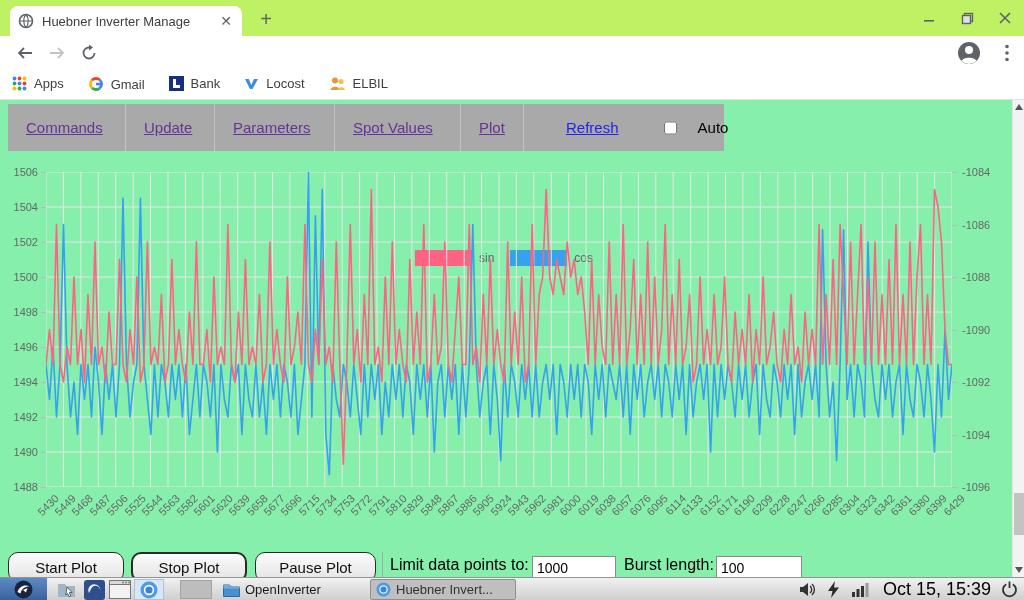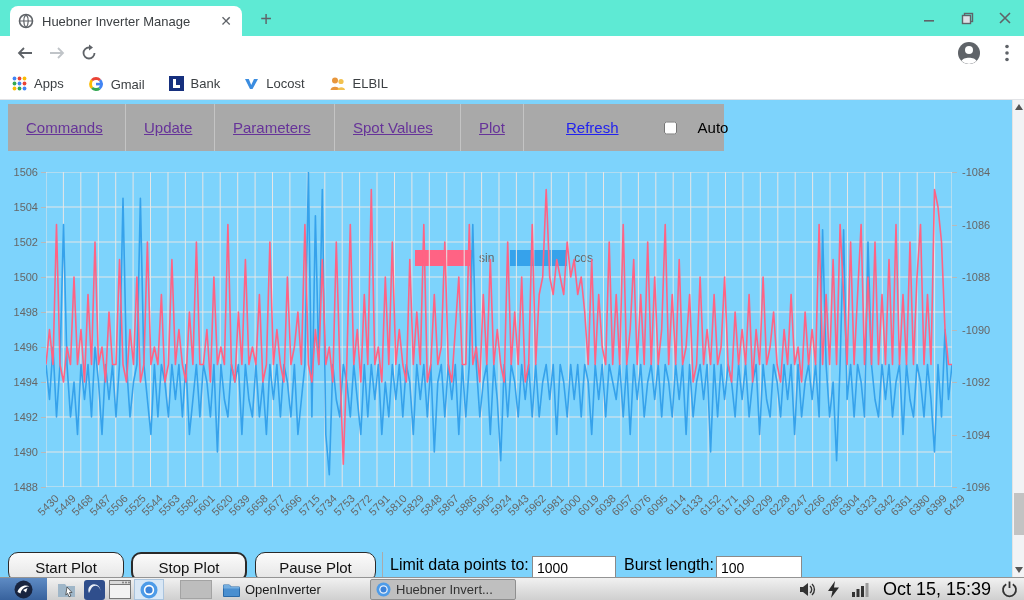--- a/index.html
+++ b/index.html
@@ -2,21 +2,21 @@
 <html><head>
 <meta charset="utf-8">
 <style>
   * { box-sizing: border-box; margin: 0; padding: 0; }
   html,body { background:#444; }
   .screen {
     position: relative; width: 1024px; height: 600px; overflow: hidden;
     font-family: "Liberation Sans", sans-serif; background:#fff; margin:0 auto;
   }
   
-  .titlebar { position:absolute; left:0; top:0; width:1024px; height:36px; background:#5eead4; }
+  .titlebar { position:absolute; left:0; top:0; width:1024px; height:36px; background:#bef264; }
   .tab { position:absolute; left:10px; top:6px; width:232px; height:30px; background:#fff;
          border-radius:8px 8px 0 0; display:flex; align-items:center; padding:0 8px; }
   .tab-title { font-size:13px; color:#3c4043; margin-left:8px; white-space:nowrap; overflow:hidden; width:162px; }
   .tab-close { margin-left:auto; color:#5f6368; font-size:14px; width:16px; text-align:center; cursor:default; }
   .newtab { position:absolute; left:254px; top:8px; width:24px; height:24px; color:#5f6368;
             font-size:20px; text-align:center; line-height:22px; }
   .wctl { position:absolute; top:0; height:36px; width:38px; display:flex; align-items:center; justify-content:center; color:#5f6368; }
   
   .toolbar { position:absolute; left:0; top:36px; width:1024px; height:32px; background:#fff; }
   .navbtn { position:absolute; top:4px; width:26px; height:26px; display:flex; align-items:center; justify-content:center; }
@@ -25,21 +25,21 @@
   .notsecure { color:#d93025; font-size:13px; margin-left:7px; }
   .omnidivider { color:#dadce0; margin:0 9px; font-size:14px; }
   .urltext { color:#202124; font-size:14px; }
   .omnistar { margin-left:auto; }
   
   .bookmarks { position:absolute; left:0; top:68px; width:1024px; height:32px; background:#fff;
                border-bottom:1px solid #e2e3e6; display:flex; align-items:center; padding-left:12px; }
   .bm { display:flex; align-items:flex-end; margin-right:24px; }
   .bm-label { font-size:13px; color:#3c4043; margin-left:7px; }
   
-  .content { position:absolute; left:0; top:100px; width:1024px; height:477px; background:#7dd3fc; overflow:hidden; }
+  .content { position:absolute; left:0; top:100px; width:1024px; height:477px; background:#86efac; overflow:hidden; }
   .menu { position:absolute; left:8px; top:4px; width:716px; height:47px; background:#a9a9a9; display:flex; }
   .menu-cell { height:47px; display:flex; align-items:center; padding-left:18px; border-right:1px solid #c4c4c4; }
   .menu-cell:last-child { border-right:none; }
   .menu-link { color:#663399; text-decoration:underline; font-size:15px; cursor:pointer; }
   .refresh-link { color:#2222ee; text-decoration:underline; font-size:15px; margin-left:9px; cursor:pointer; }
   .auto-label { color:#000; font-size:15px; margin-left:2px; }
   .auto-check { width:14px; height:14px; margin-left:26px; }
   
   .legend { position:absolute; left:0; top:150px; width:1024px; display:flex; justify-content:center; align-items:center; }
   .swatch { width:57px; height:16px; margin-right:7px; }

